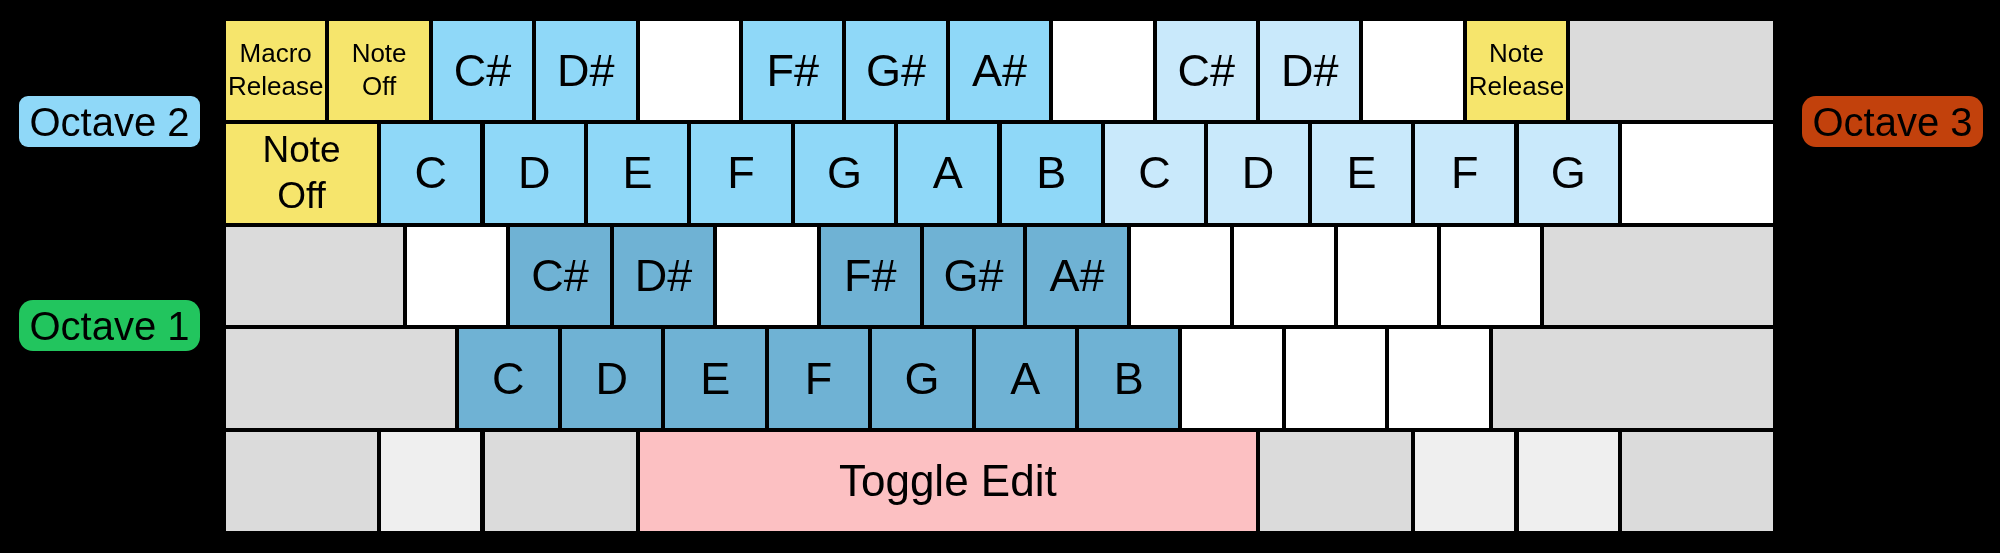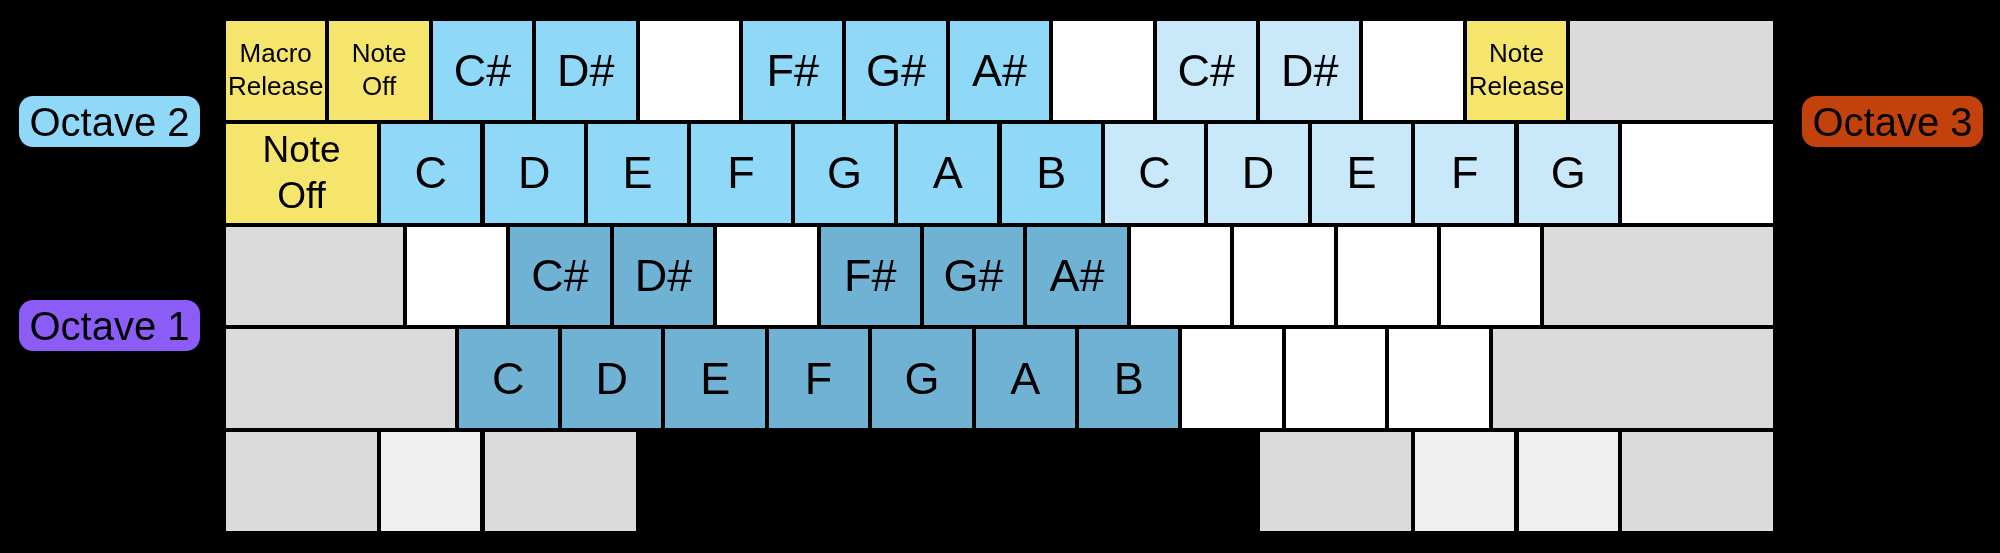--- a/index.html
+++ b/index.html
@@ -14,30 +14,30 @@
     white-space:pre-line;font-size:45px;line-height:1.15;letter-spacing:0px;
   }
   .key--small{font-size:26px;line-height:1.28;}
   .key--medium{font-size:37px;line-height:1.25;}
   .key--toggle{font-size:44px;}
   .pill{
     position:absolute;width:181px;height:51px;border-radius:14px;
     display:flex;align-items:center;justify-content:center;
     font-size:40px;line-height:1;
   }
-  #octave2{left:19px;top:96px;}
+  #octave2{left:19px;top:96px;border-radius:9px;}
   #octave1{left:19px;top:300px;}
   #octave3{left:1802px;top:96px;}
 </style>
 </head>
 <body>
 
 <div id="canvas">
   <div class="pill" id="octave2" style="background: rgb(143, 216, 248);">Octave 2</div>
-  <div class="pill" id="octave1" style="background: #8b5cf6;">Octave 1</div>
+  <div class="pill" id="octave1" style="background: #22c55e;">Octave 1</div>
   <div class="pill" id="octave3" style="background: #c2410c;">Octave 3</div>
   <div id="keyboard">
       <div class="key key--small" style="left: 224px; top: 19px; width: 103.4px; height: 102.8px; background: rgb(246, 229, 108);">Macro
 Release</div>
       <div class="key key--small" style="left: 327.4px; top: 19px; width: 103.4px; height: 102.8px; background: rgb(246, 229, 108);">Note
 Off</div>
       <div class="key" style="left: 430.8px; top: 19px; width: 103.4px; height: 102.8px; background: rgb(143, 216, 248);">C#</div>
       <div class="key" style="left: 534.2px; top: 19px; width: 103.4px; height: 102.8px; background: rgb(143, 216, 248);">D#</div>
       <div class="key" style="left: 637.6px; top: 19px; width: 103.4px; height: 102.8px; background: rgb(255, 255, 255);"></div>
       <div class="key" style="left: 741px; top: 19px; width: 103.4px; height: 102.8px; background: rgb(143, 216, 248);">F#</div>
@@ -86,18 +86,19 @@
       <div class="key" style="left: 870.25px; top: 327.4px; width: 103.4px; height: 102.8px; background: rgb(111, 178, 212);">G</div>
       <div class="key" style="left: 973.65px; top: 327.4px; width: 103.4px; height: 102.8px; background: rgb(111, 178, 212);">A</div>
       <div class="key" style="left: 1077.05px; top: 327.4px; width: 103.4px; height: 102.8px; background: rgb(111, 178, 212);">B</div>
       <div class="key" style="left: 1180.45px; top: 327.4px; width: 103.4px; height: 102.8px; background: rgb(255, 255, 255);"></div>
       <div class="key" style="left: 1283.85px; top: 327.4px; width: 103.4px; height: 102.8px; background: rgb(255, 255, 255);"></div>
       <div class="key" style="left: 1387.25px; top: 327.4px; width: 103.4px; height: 102.8px; background: rgb(255, 255, 255);"></div>
       <div class="key" style="left: 1490.65px; top: 327.4px; width: 284.35px; height: 102.8px; background: rgb(219, 219, 219);"></div>
       <div class="key" style="left: 224px; top: 430.2px; width: 155.1px; height: 102.8px; background: rgb(219, 219, 219);"></div>
       <div class="key" style="left: 379.1px; top: 430.2px; width: 103.4px; height: 102.8px; background: rgb(239, 239, 239);"></div>
       <div class="key" style="left: 482.5px; top: 430.2px; width: 155.1px; height: 102.8px; background: rgb(219, 219, 219);"></div>
+      <div class="key key--toggle" style="left: 637.6px; top: 430.2px; width: 620.4px; height: 102.8px; background: rgb(252, 192, 194);">Toggle Edit</div>
       <div class="key" style="left: 1258px; top: 430.2px; width: 155.1px; height: 102.8px; background: rgb(219, 219, 219);"></div>
       <div class="key" style="left: 1413.1px; top: 430.2px; width: 103.4px; height: 102.8px; background: rgb(239, 239, 239);"></div>
       <div class="key" style="left: 1516.5px; top: 430.2px; width: 103.4px; height: 102.8px; background: rgb(239, 239, 239);"></div>
       <div class="key" style="left: 1619.9px; top: 430.2px; width: 155.1px; height: 102.8px; background: rgb(219, 219, 219);"></div>
     </div>
 </div>
 
 </body></html>

